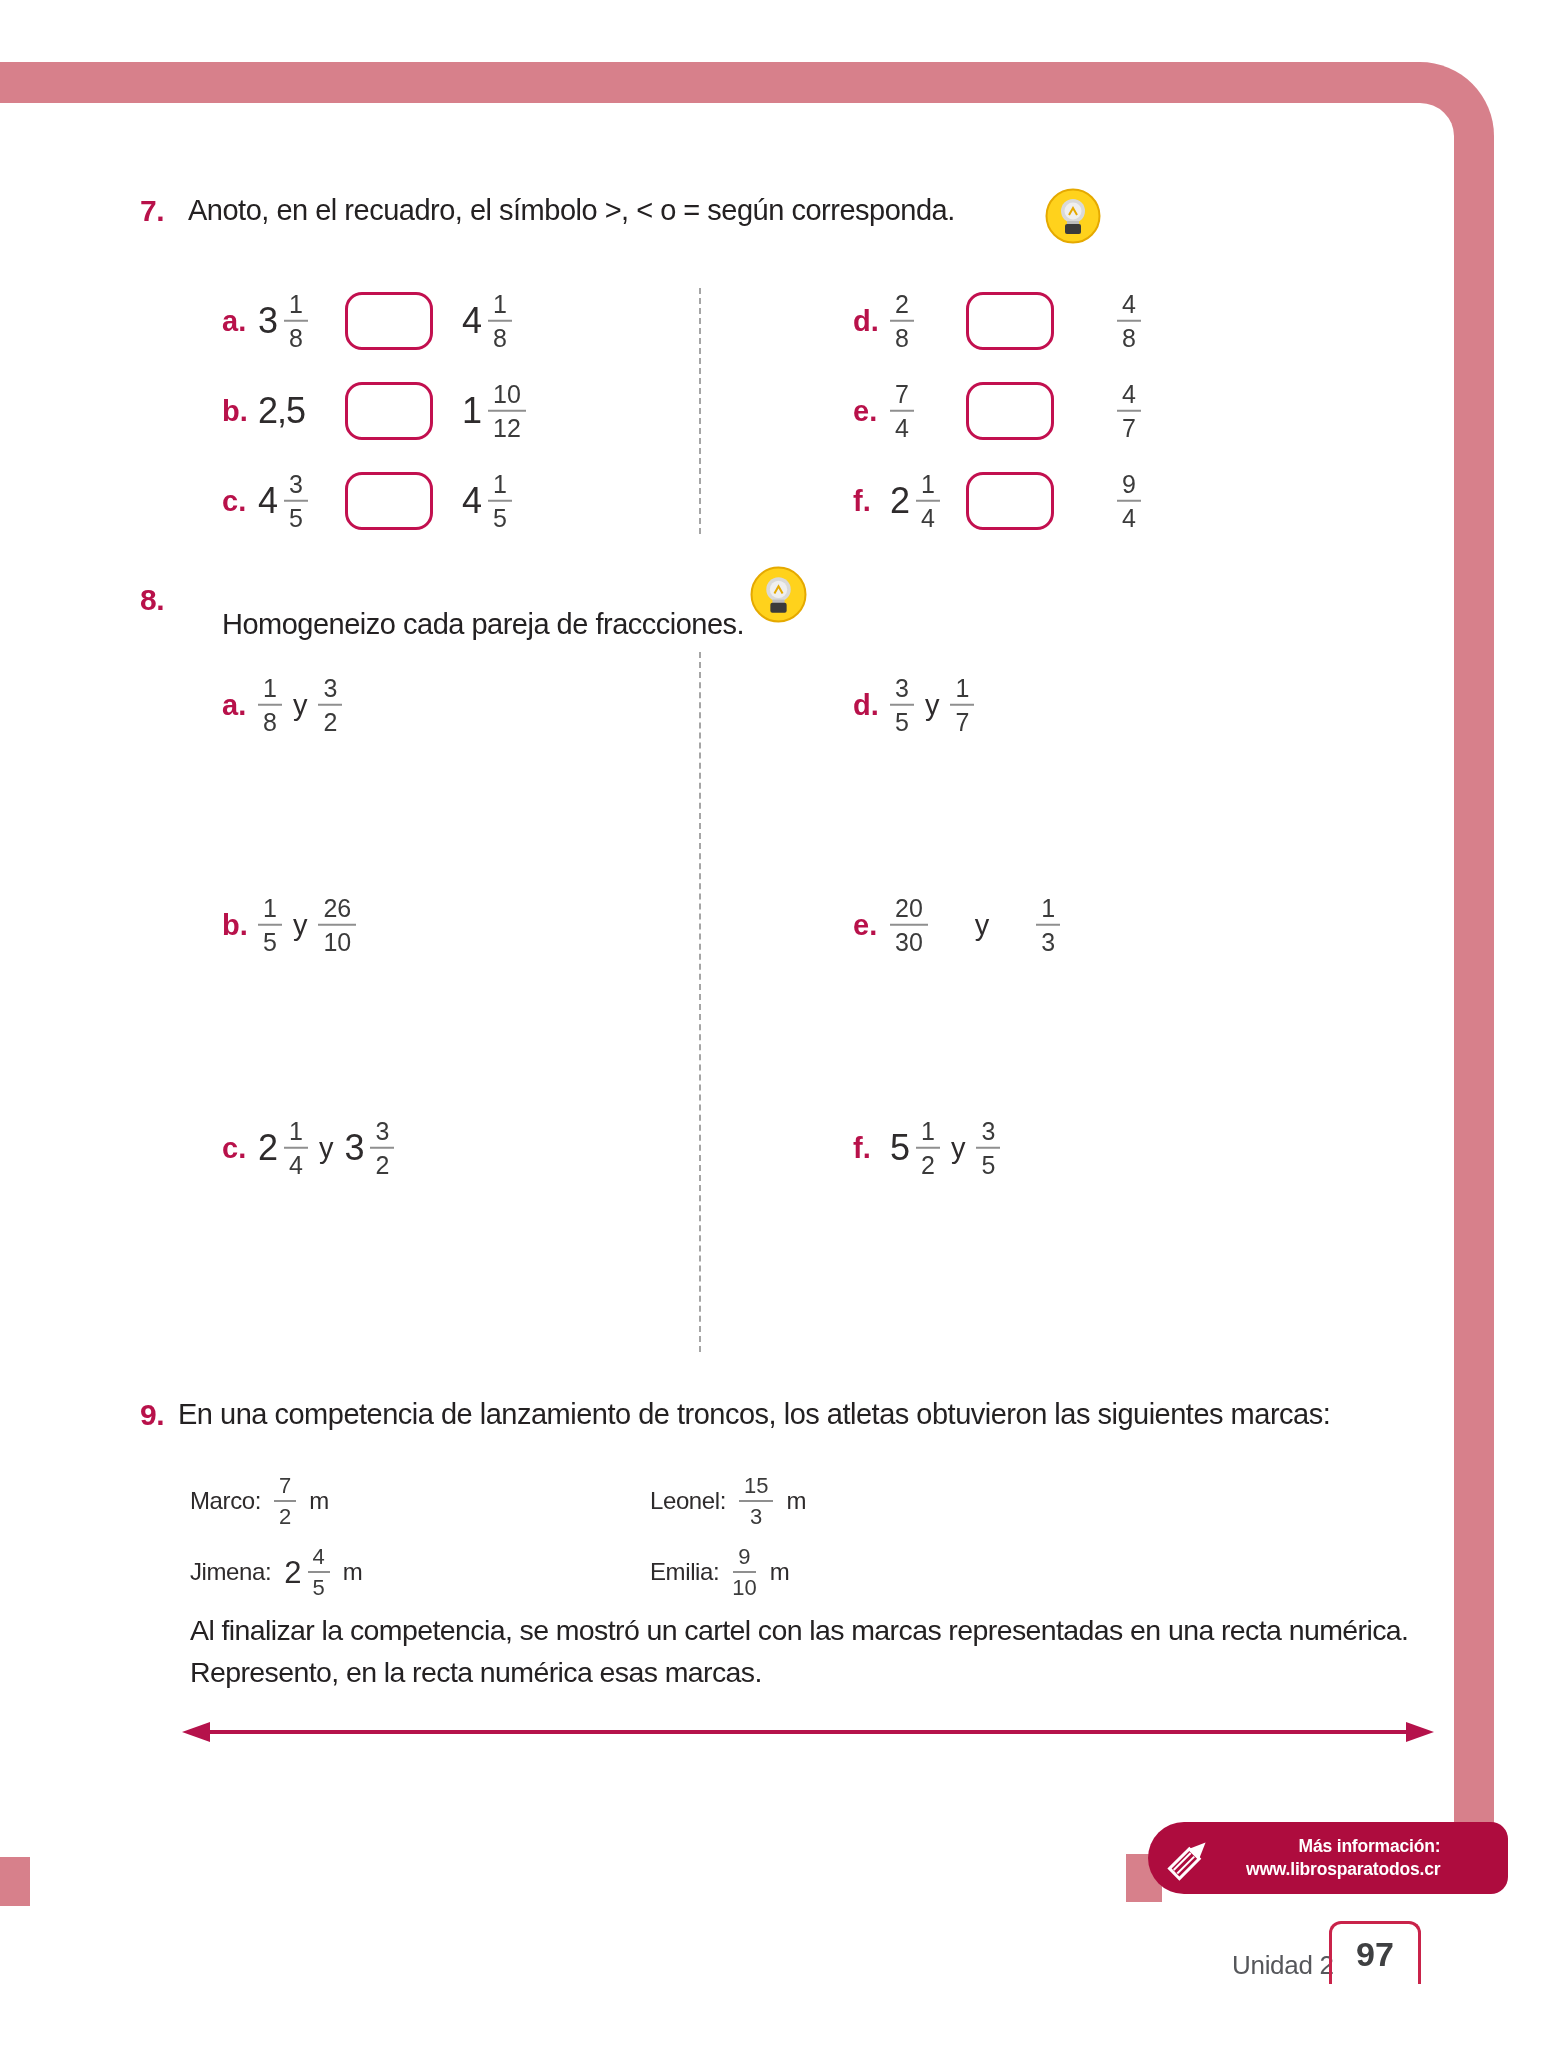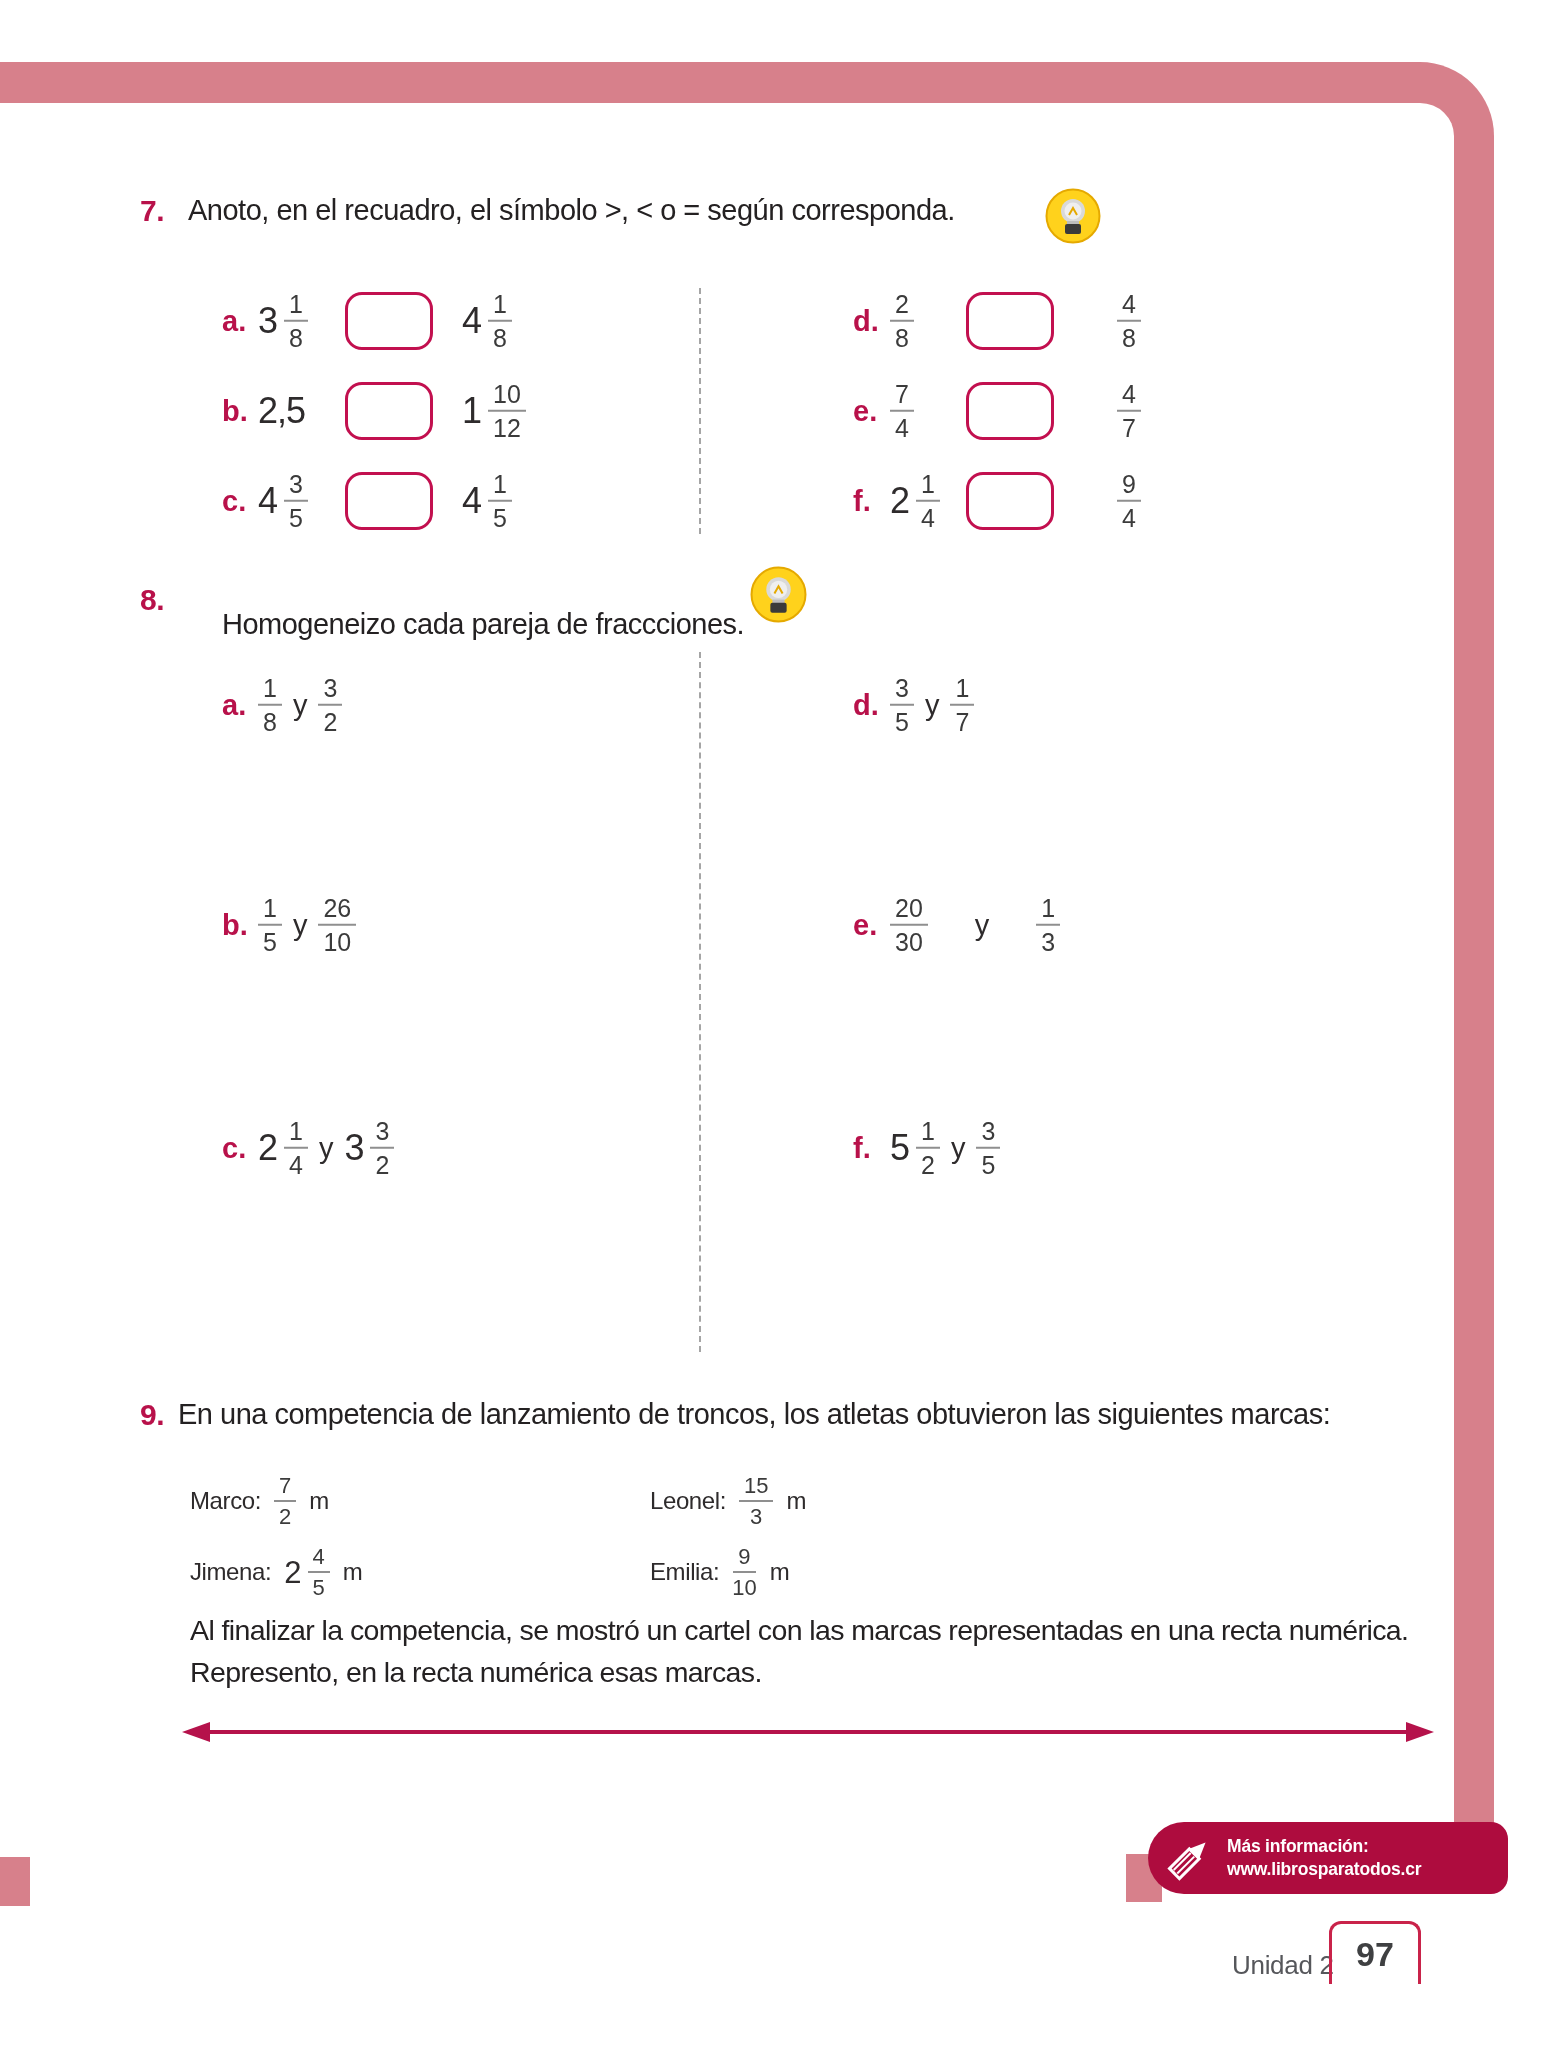--- a/index.html
+++ b/index.html
@@ -47,21 +47,21 @@
   .mname,.munit{font-size:24px;color:var(--ink);letter-spacing:-0.4px;}
   .mark .frac{font-size:22px;}
   .mark .whole{font-size:31px;}
   .para-line{position:absolute;font-size:28.5px;color:#242122;letter-spacing:-0.6px;white-space:nowrap;z-index:3;}
   .numberline{position:absolute;left:180px;top:1716px;z-index:3;}
   
   .badge{
     position:absolute;left:1148px;top:1822px;width:360px;height:72px;background:var(--badge);
     border-radius:38px 18px 18px 38px;z-index:4;display:flex;align-items:center;
   }
-  .badge-text{margin-left:9px;color:#fff;font-weight:bold;font-size:17.5px;line-height:23px;letter-spacing:-0.2px;}
+  .badge-text{margin-left:28px;color:#fff;font-weight:bold;font-size:17.5px;line-height:23px;letter-spacing:-0.2px;text-align:right;}
   .pencil-wrap{margin-left:14px;width:56px;height:56px;flex:0 0 auto;}
   
   .footer-unit{position:absolute;left:1232px;top:1950px;font-size:26px;color:#56575b;letter-spacing:-0.3px;z-index:3;}
   .page-box{
     position:absolute;left:1329px;top:1921px;width:92px;height:63px;box-sizing:border-box;
     border:3px solid #c9234a;border-bottom:none;border-radius:12px 12px 0 0;z-index:3;
     display:flex;align-items:center;justify-content:center;
   }
   .page-num{font-size:34px;font-weight:bold;color:#3f4042;}
   .bulb{position:absolute;z-index:3;}

